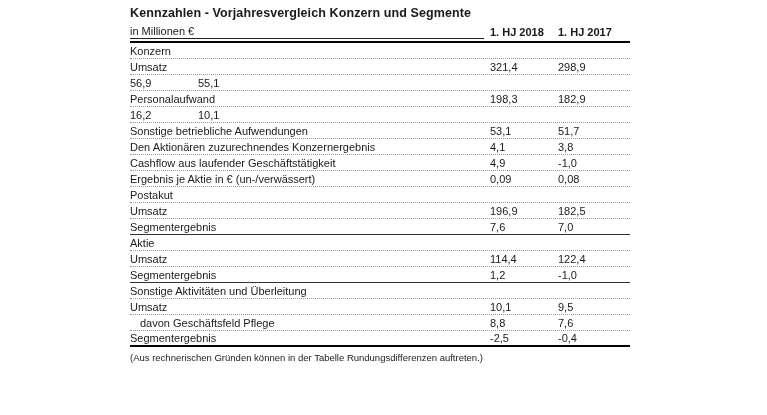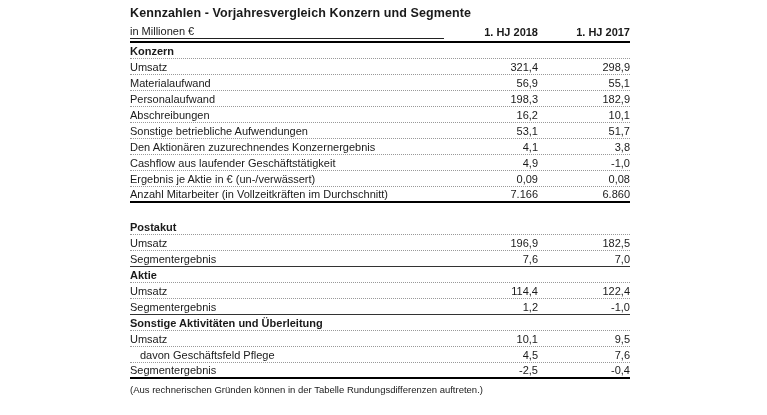--- a/index.html
+++ b/index.html
@@ -28,37 +28,36 @@
     margin-bottom: 5px;
     letter-spacing: 0.1px;
   }
   .row {
     display: flex;
     align-items: flex-end;
     height: 16px;
     box-sizing: border-box;
     font-size: 11px;
     line-height: 14px;
-    gap: 20px;
   }
   .cell { white-space: nowrap; }
   .cell.label { flex: 1; overflow: hidden; }
-  .cell.num { width: 68px; text-align: right; }
+  .cell.num { width: 68px; }
   .cell.num.last { width: 72px; }
   .header-row {
     height: 18px;
     border-bottom: 2px solid #000000;
     padding-bottom: 2px;
   }
   .header-row .colhead { font-weight: bold; }
   .header-row .unit {
     border-bottom: 1px solid #222222;
     margin-right: 6px;
   }
-  .section-header .label { font-weight: bold; }
+  .section-header .label { font-weight: normal; }
   .b-dotted { border-bottom: 1px dotted #999999; }
   .b-solid  { border-bottom: 1px solid #333333; }
   .b-heavy  { border-bottom: 2px solid #000000; }
   .gap-after { margin-bottom: 16px; }
   .indent { padding-left: 10px; }
   .footnote {
     font-size: 9.5px;
     line-height: 12px;
     margin-top: 5px;
     color: #1a1a1a;
@@ -81,31 +80,29 @@
         <div class="cell label">Konzern</div>
         <div class="cell num"></div>
         <div class="cell num last"></div>
       </div>
       <div class="row b-dotted">
         <div class="cell label">Umsatz</div>
         <div class="cell num">321,4</div>
         <div class="cell num last">298,9</div>
       </div>
       <div class="row b-dotted">
-        <div class="cell label">Materialaufwand</div>
         <div class="cell num">56,9</div>
         <div class="cell num last">55,1</div>
       </div>
       <div class="row b-dotted">
         <div class="cell label">Personalaufwand</div>
         <div class="cell num">198,3</div>
         <div class="cell num last">182,9</div>
       </div>
       <div class="row b-dotted">
-        <div class="cell label">Abschreibungen</div>
         <div class="cell num">16,2</div>
         <div class="cell num last">10,1</div>
       </div>
       <div class="row b-dotted">
         <div class="cell label">Sonstige betriebliche Aufwendungen</div>
         <div class="cell num">53,1</div>
         <div class="cell num last">51,7</div>
       </div>
       <div class="row b-dotted">
         <div class="cell label">Den Aktionären zuzurechnendes Konzernergebnis</div>
@@ -114,25 +111,20 @@
       </div>
       <div class="row b-dotted">
         <div class="cell label">Cashflow aus laufender Geschäftstätigkeit</div>
         <div class="cell num">4,9</div>
         <div class="cell num last">-1,0</div>
       </div>
       <div class="row b-dotted">
         <div class="cell label">Ergebnis je Aktie in € (un-/verwässert)</div>
         <div class="cell num">0,09</div>
         <div class="cell num last">0,08</div>
-      </div>
-      <div class="row b-heavy gap-after">
-        <div class="cell label">Anzahl Mitarbeiter (in Vollzeitkräften im Durchschnitt)</div>
-        <div class="cell num">7.166</div>
-        <div class="cell num last">6.860</div>
       </div>
       <div class="row section-header b-dotted">
         <div class="cell label">Postakut</div>
         <div class="cell num"></div>
         <div class="cell num last"></div>
       </div>
       <div class="row b-dotted">
         <div class="cell label">Umsatz</div>
         <div class="cell num">196,9</div>
         <div class="cell num last">182,5</div>
@@ -162,21 +154,21 @@
         <div class="cell num"></div>
         <div class="cell num last"></div>
       </div>
       <div class="row b-dotted">
         <div class="cell label">Umsatz</div>
         <div class="cell num">10,1</div>
         <div class="cell num last">9,5</div>
       </div>
       <div class="row b-dotted">
         <div class="cell label indent">davon Geschäftsfeld Pflege</div>
-        <div class="cell num">4,5</div>
+        <div class="cell num">8,8</div>
         <div class="cell num last">7,6</div>
       </div>
       <div class="row b-heavy">
         <div class="cell label">Segmentergebnis</div>
         <div class="cell num">-2,5</div>
         <div class="cell num last">-0,4</div>
       </div>
     </div>
 
   <div class="footnote">(Aus rechnerischen Gründen können in der Tabelle Rundungsdifferenzen auftreten.)</div>

